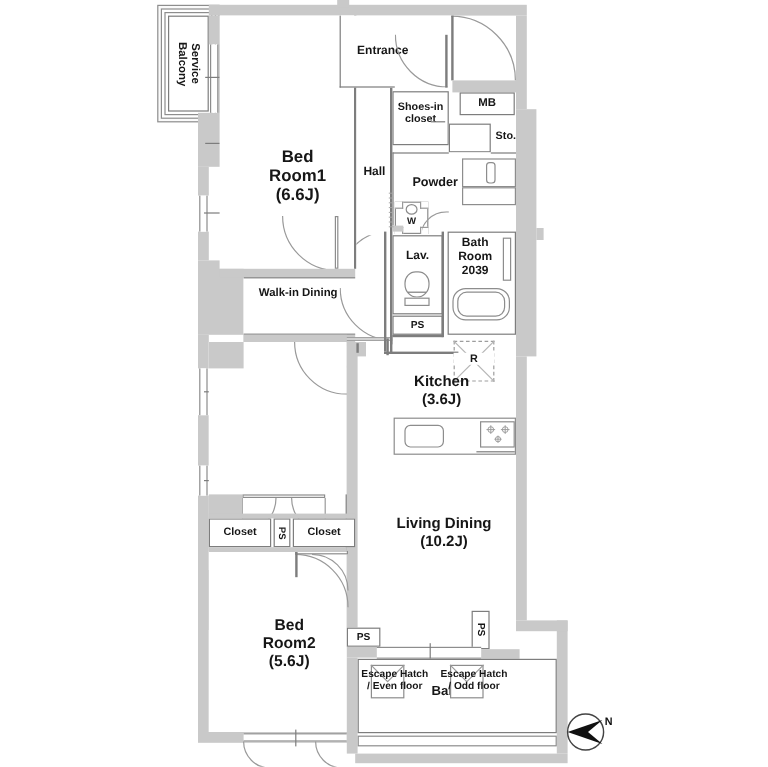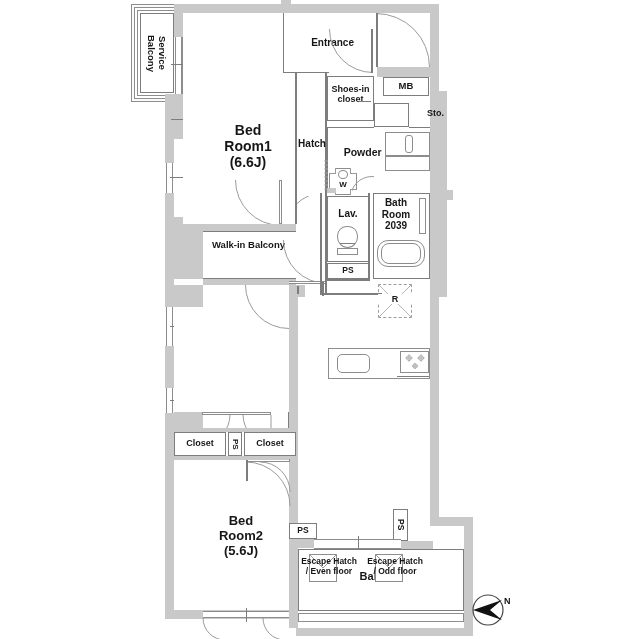--- a/index.html
+++ b/index.html
@@ -81,44 +81,44 @@
   <div class="sw" style="left:235px;top:180px;width:46px;height:46px;">
     <i style="left:0px;top:-46px;width:92px;height:92px;border-color:#9a9a9a;"></i>
   </div>
   <div class="door" style="left:279px;top:180px;width:3px;height:44px;"></div>
 
   <div class="wall" style="left:183px;top:224px;width:113px;height:7px;"></div>
 
   <div class="room" style="left:203px;top:231px;width:93px;height:48px;border:none;"></div>
   <div class="line" style="left:203px;top:231px;width:93px;height:1px;"></div>
   <div class="line" style="left:203px;top:278px;width:93px;height:1px;"></div>
-  <div class="lbl" style="left:196px;top:239px;width:105px;font-size:9.5px;">Walk-in Balcony</div>
+  <div class="lbl" style="left:196px;top:239px;width:105px;font-size:9.5px;">Walk-in Dining</div>
   <div class="wall" style="left:203px;top:279px;width:93px;height:6px;"></div>
 
   <div class="sw" style="left:252px;top:285px;width:44px;height:44px;">
     <i style="left:-44px;top:0px;width:88px;height:88px;"></i>
   </div>
   <div class="door" style="left:252px;top:285px;width:44px;height:3px;"></div>
 
   <div class="room" style="left:297px;top:73px;width:29px;height:214px;border:none;"></div>
   <div class="line" style="left:325px;top:73px;width:2px;height:214px;"></div>
-  <div class="lbl" style="left:291px;top:138px;width:42px;font-size:10px;">Hatch</div>
+  <div class="lbl" style="left:291px;top:138px;width:42px;font-size:10px;">Hall</div>
 
   <div class="sw" style="left:297px;top:196px;width:30px;height:42px;">
     <i style="left:-14px;top:-4px;width:84px;height:84px;"></i>
   </div>
   <div class="sw" style="left:283px;top:240px;width:44px;height:44px;">
     <i style="left:0px;top:-44px;width:88px;height:88px;"></i>
   </div>
   <div class="door" style="left:283px;top:281px;width:44px;height:3px;"></div>
 
   <div class="room" style="left:283px;top:13px;width:94px;height:60px;border:none;"></div>
   <div class="line" style="left:283px;top:13px;width:1px;height:60px;"></div>
   <div class="line" style="left:283px;top:72px;width:46px;height:1px;"></div>
-  <div class="lbl" style="left:284px;top:37px;width:70px;font-size:10px;text-align:right;">Entrance</div>
+  <div class="lbl" style="left:284px;top:37px;width:70px;font-size:10px;text-align:center;">Entrance</div>
 
   <div class="sw" style="left:376px;top:13px;width:54px;height:54px;">
     <i style="left:-54px;top:0px;width:108px;height:108px;"></i>
   </div>
   <div class="line" style="left:376px;top:13px;width:2px;height:54px;"></div>
   <div class="wall" style="left:377px;top:67px;width:53px;height:10px;"></div>
 
   <div class="sw" style="left:329px;top:29px;width:44px;height:44px;">
     <i style="left:0px;top:-44px;width:88px;height:88px;"></i>
   </div>
@@ -126,21 +126,21 @@
 
   <div class="room" style="left:327px;top:76px;width:47px;height:45px;"></div>
   <div class="lbl" style="left:324px;top:84px;width:53px;font-size:9px;">Shoes-in
 closet</div>
   <div class="line" style="left:359px;top:101px;width:12px;height:1px;"></div>
 
   <div class="room" style="left:383px;top:77px;width:46px;height:19px;"></div>
   <div class="lbl" style="left:383px;top:80px;width:46px;font-size:9.5px;">MB</div>
 
   <div class="room" style="left:374px;top:103px;width:35px;height:24px;"></div>
-  <div class="lbl" style="left:374px;top:108px;width:35px;font-size:9px;padding-left:44px;">Sto.</div>
+  <div class="lbl" style="left:360px;top:108px;width:35px;font-size:9px;padding-left:44px;">Sto.</div>
   <div class="sw" style="left:376px;top:127px;width:22px;height:20px;">
     <i style="left:-1px;top:-24px;width:44px;height:44px;"></i>
   </div>
 
   <div class="room" style="left:327px;top:127px;width:99px;height:61px;border:none;"></div>
   <div class="line" style="left:327px;top:127px;width:1px;height:61px;"></div>
   <div class="line" style="left:327px;top:127px;width:47px;height:1px;"></div>
   <div class="line" style="left:409px;top:127px;width:21px;height:1px;"></div>
   <div class="lbl" style="left:327px;top:146px;width:104px;font-size:10.5px;">Powder Room</div>
 
@@ -186,20 +186,22 @@
     <i style="left:-2px;top:0px;width:44px;height:44px;"></i>
   </div>
 
   <div class="dash" style="left:378px;top:284px;width:34px;height:34px;"></div>
   <svg style="left:378px;top:284px;width:34px;height:34px;">
     <line x1="0" y1="0" x2="34" y2="34" stroke="#b5b5b5" stroke-width="1"></line>
     <line x1="34" y1="0" x2="0" y2="34" stroke="#b5b5b5" stroke-width="1"></line>
   </svg>
   <div class="lbl" style="left:378px;top:294px;width:34px;font-size:9px;background:#fff;">R</div>
 
+  <div class="lbl" style="left:318px;top:311px;width:100px;font-size:12.5px;">Kitchen
+(3.6J)</div>
 
   <div class="thin" style="left:328px;top:348px;width:102px;height:31px;"></div>
   <div class="thin" style="left:337px;top:354px;width:33px;height:19px;border-radius:5px;"></div>
   <div class="thin" style="left:400px;top:351px;width:29px;height:22px;"></div>
   <svg style="left:400px;top:351px;width:29px;height:22px;">
     <g stroke="#9a9a9a" stroke-width="0.8" fill="none">
       <circle cx="9" cy="7" r="2.4"></circle>
         <circle cx="21" cy="7" r="2.4"></circle>
         <circle cx="15" cy="15" r="2.2"></circle>
       <line x1="9" y1="3.4" x2="9" y2="10.6"></line>
@@ -209,20 +211,22 @@
       <line x1="15" y1="12" x2="15" y2="18"></line>
         <line x1="12" y1="15" x2="18" y2="15"></line>
     </g>
   </svg>
   <div class="line" style="left:397px;top:376px;width:32px;height:1px;"></div>
 
   <div class="line" style="left:322px;top:284px;width:2px;height:12px;"></div>
   <div class="line" style="left:322px;top:282px;width:2px;height:2px;"></div>
   <div class="wall" style="left:296px;top:285px;width:9px;height:12px;"></div>
 
+  <div class="lbl" style="left:315px;top:429px;width:110px;font-size:12.5px;">Living Dining
+(10.2J)</div>
 
   <div class="wall" style="left:289px;top:285px;width:9px;height:238px;"></div>
   <div class="line" style="left:288px;top:285px;width:1px;height:238px;"></div>
 
   <div class="room" style="left:174px;top:285px;width:115px;height:127px;border:none;"></div>
   <div class="wall" style="left:174px;top:285px;width:29px;height:22px;"></div>
 
   <div class="sw" style="left:245px;top:285px;width:44px;height:44px;">
     <i style="left:0px;top:-44px;width:88px;height:88px;"></i>
   </div>

